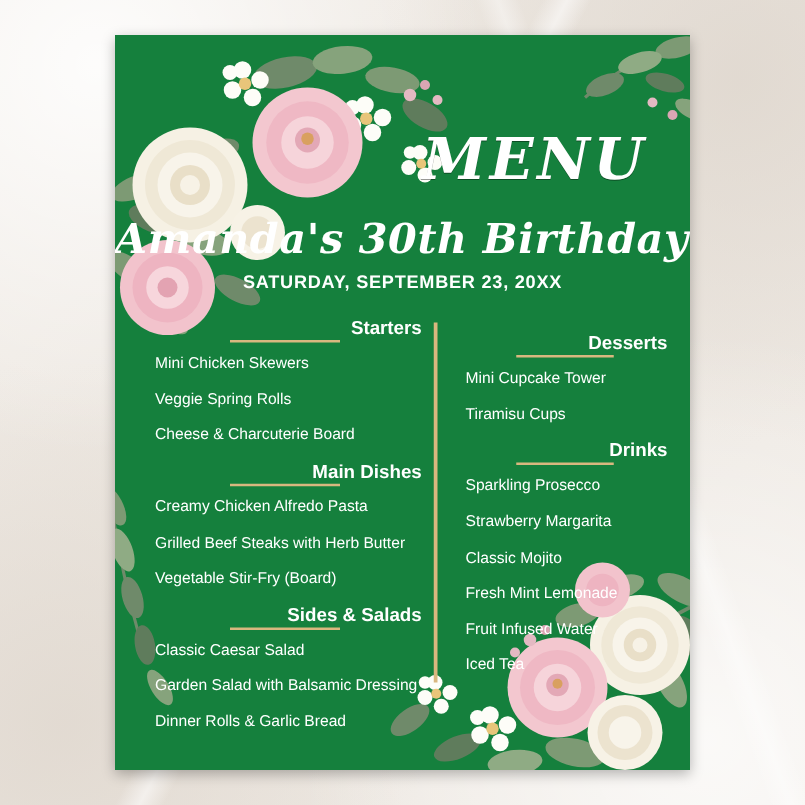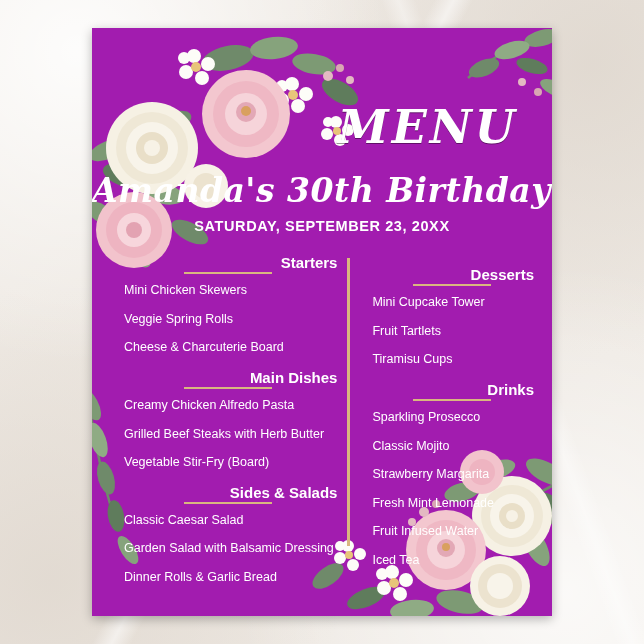--- a/index.html
+++ b/index.html
@@ -35,21 +35,21 @@
       linear-gradient(70deg, rgba(255,255,255,0) 70%, rgba(255,255,255,0.4) 72%, rgba(255,255,255,0) 74%);
   }
 
   
   .card {
     position: absolute;
     left: 92px;
     top: 28px;
     width: 460px;
     height: 588px;
-    background: #a21caf;
+    background: #15803d;
     box-shadow: 0 3px 10px rgba(0,0,0,0.28);
     overflow: hidden;
   }
 
   
   .floral {
     position: absolute;
     pointer-events: none;
   }
   .floral svg { display: block; }
@@ -350,30 +350,29 @@
 
     <div class="divider"></div>
 
     <div class="col col-right">
 
       <div class="section-title first-title">
         <span>Desserts</span>
         <span class="rule"></span>
       </div>
       <div class="item">Mini Cupcake Tower</div>
-      <div class="item">Fruit Tartlets</div>
       <div class="item">Tiramisu Cups</div>
 
       <div class="section-title">
         <span>Drinks</span>
         <span class="rule"></span>
       </div>
       <div class="item">Sparkling Prosecco</div>
+      <div class="item">Strawberry Margarita</div>
       <div class="item">Classic Mojito</div>
-      <div class="item">Strawberry Margarita</div>
       <div class="item">Fresh Mint Lemonade</div>
       <div class="item">Fruit Infused Water</div>
       <div class="item">Iced Tea</div>
 
     </div>
   </div>
 
 </div>
 
 </body></html>

